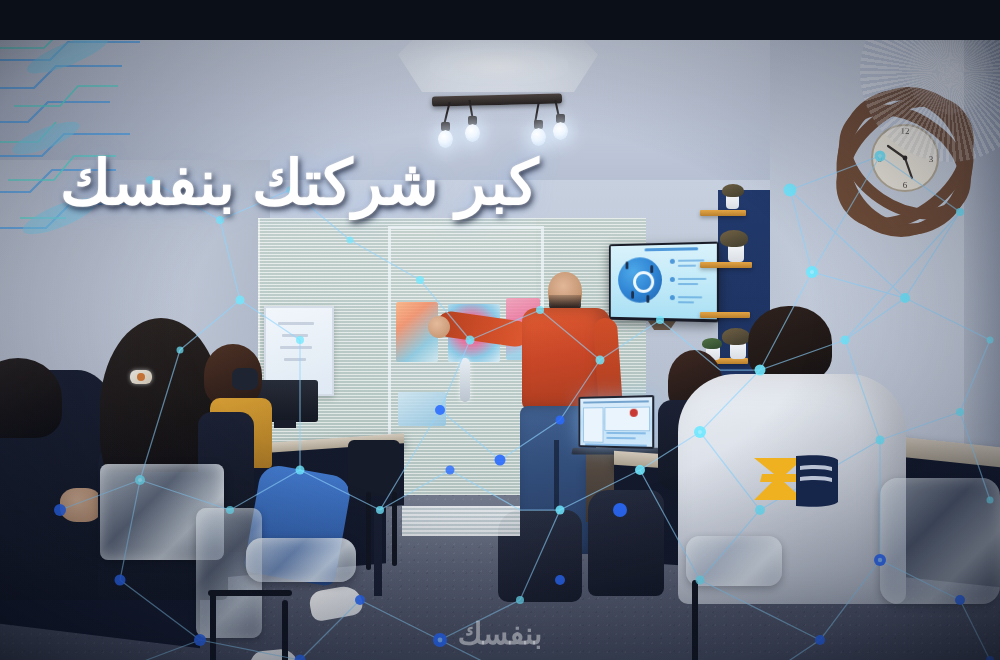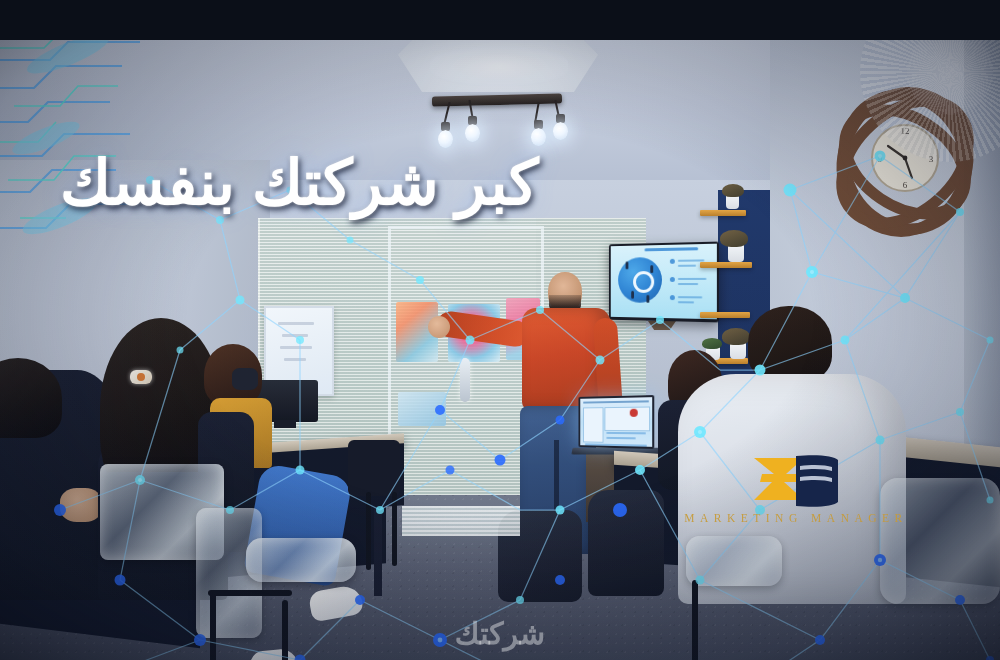--- a/index.html
+++ b/index.html
@@ -693,20 +693,19 @@
 
   <div id="logo-watermark">
     <div class="logo-mark">
       <svg width="100%" height="58" viewBox="0 0 256 58">
         <path d="M86 6 L136 6 L118 22 L134 22 L132 30 L116 30 L136 48 L86 48 L104 30 L92 30 L94 22 L106 22 Z" fill="#efb120"></path>
         <path d="M128 4 C150 2 166 4 170 8 L170 50 C166 54 150 56 128 54 Z" fill="#16254a"></path>
         <path d="M132 14 C146 12 158 13 164 15 L164 19 C158 17 146 16 132 18 Z" fill="#b9c2d4"></path>
         <path d="M132 25 C146 23 158 24 164 26 L164 30 C158 28 146 27 132 29 Z" fill="#b9c2d4"></path>
       </svg>
     </div>
-    <div class="logo-sub">MARKETING MANAGER</div>
   </div>
 
   <div id="mostaql">
-    <div class="mq-ar">شركتك</div>
+    <div class="mq-ar">بنفسك</div>
   </div>
 
 </div>
 
 </body></html>

